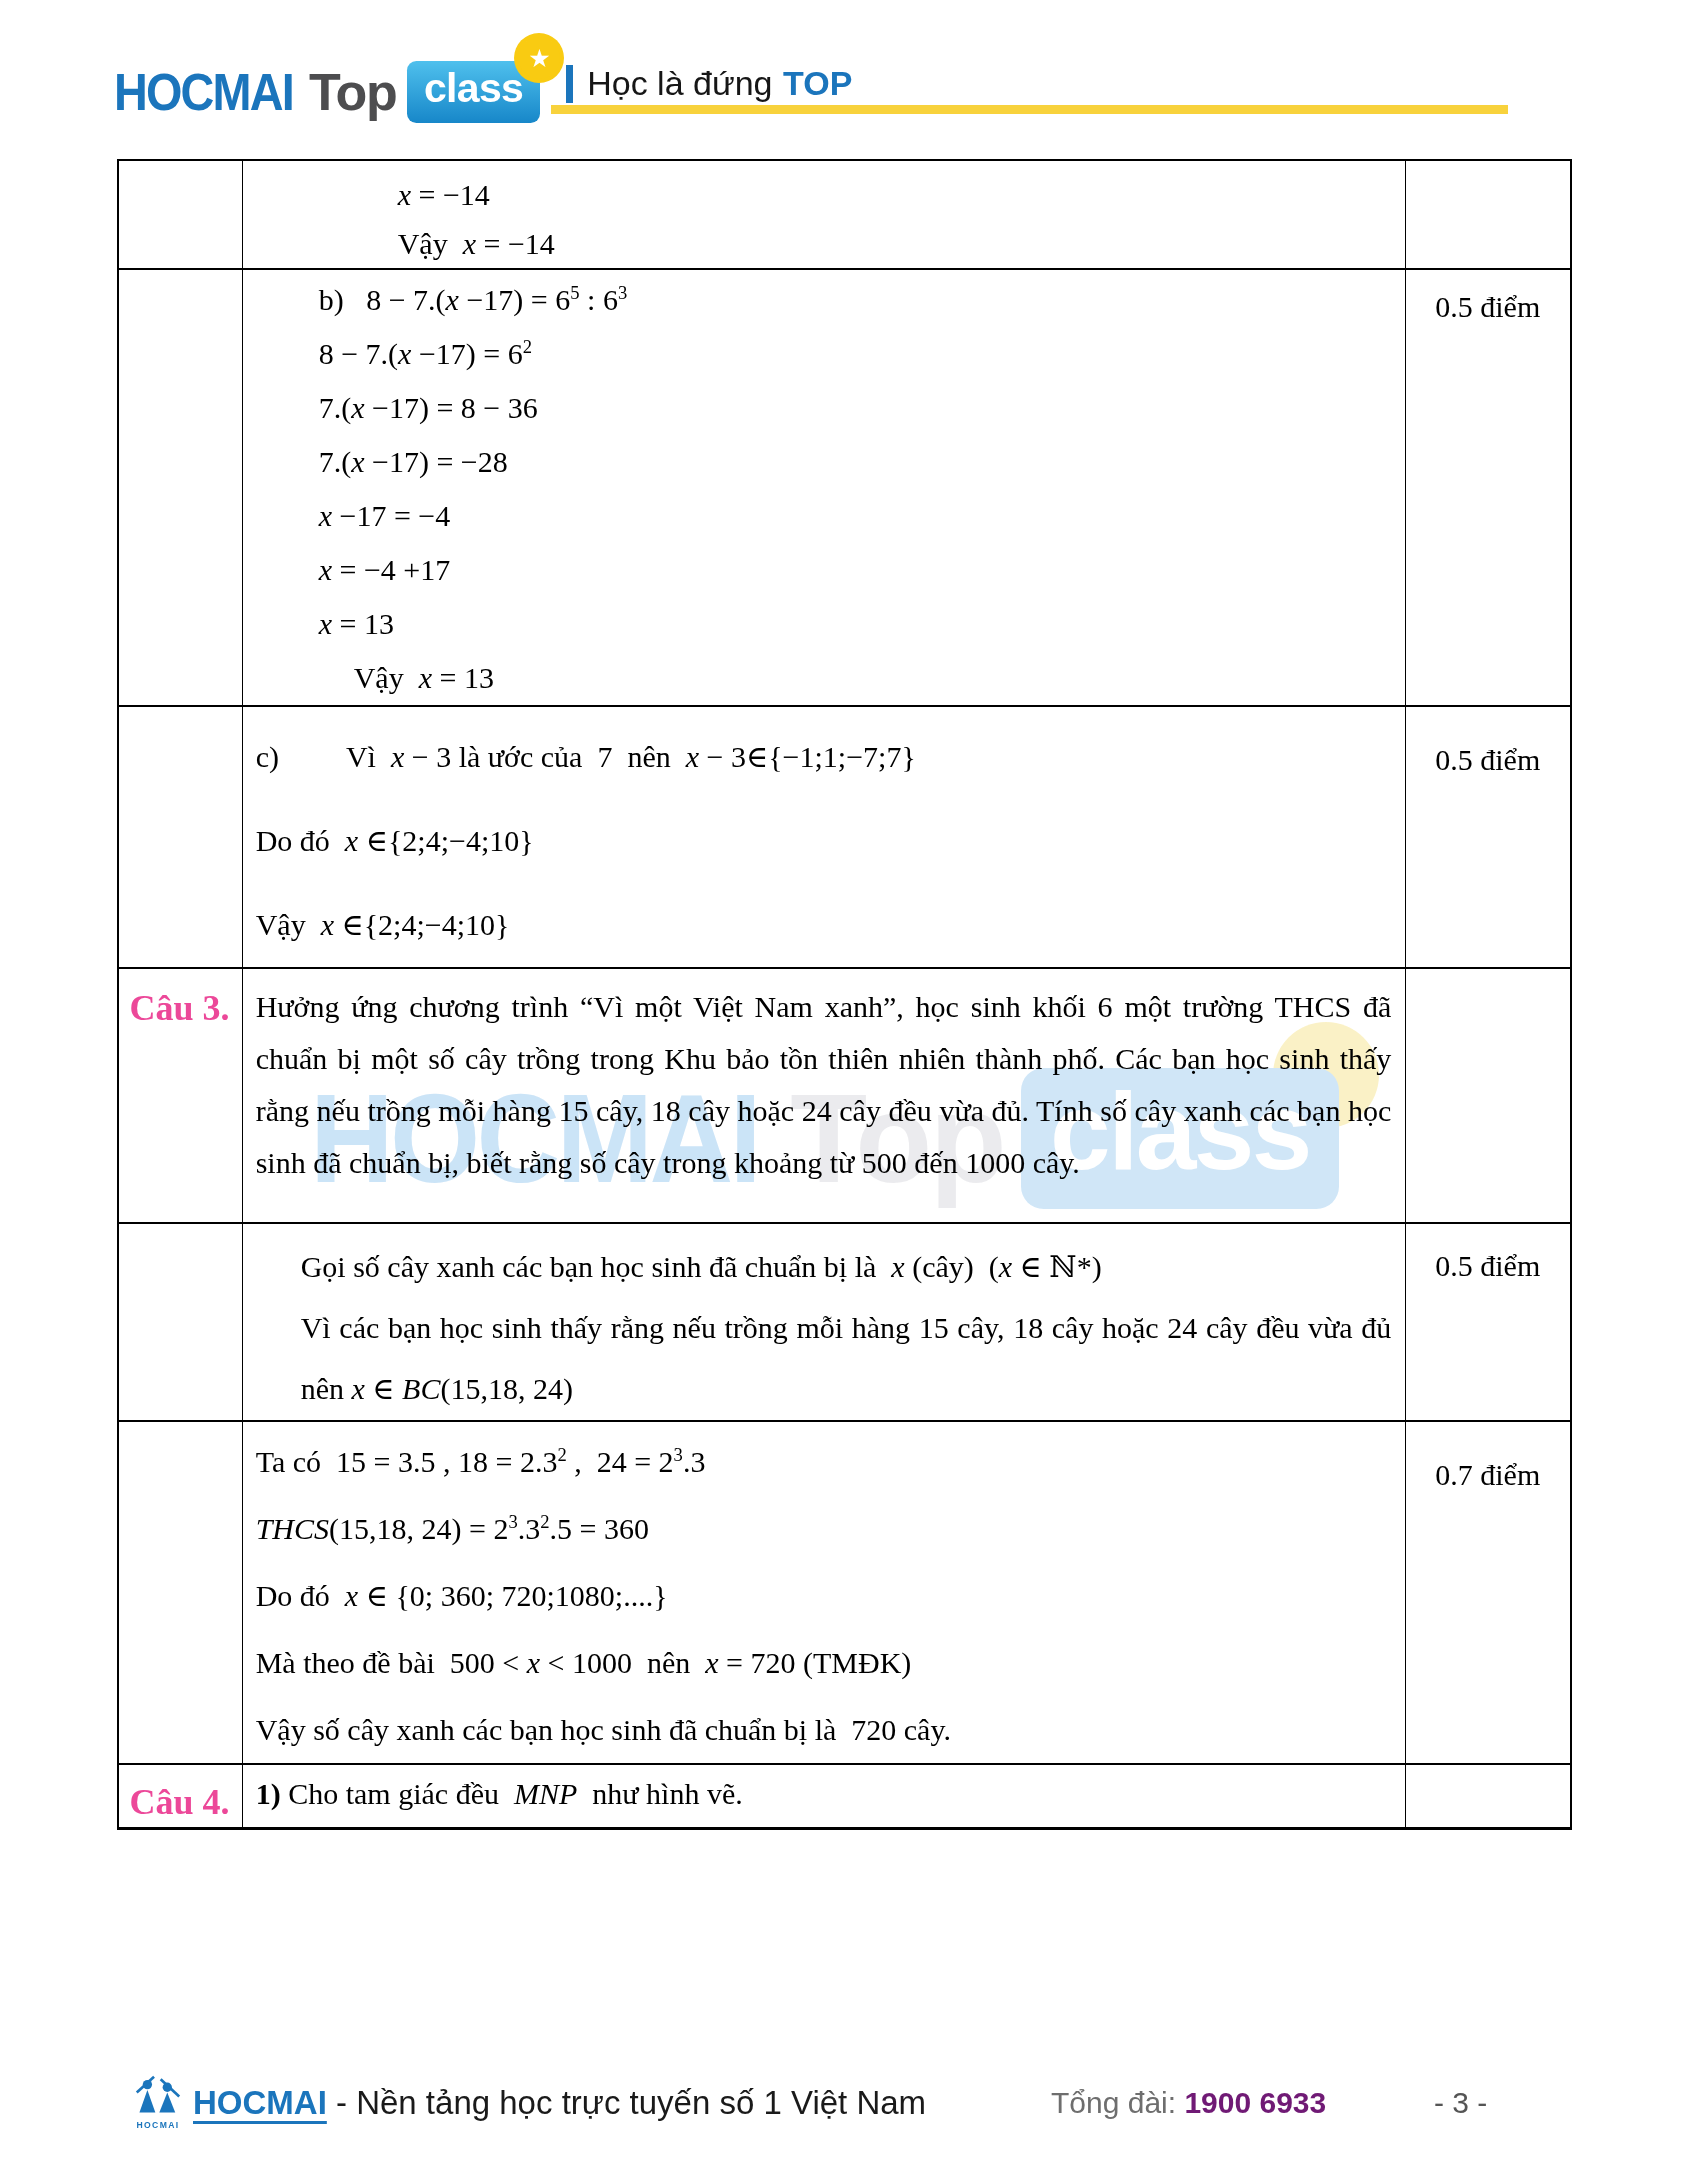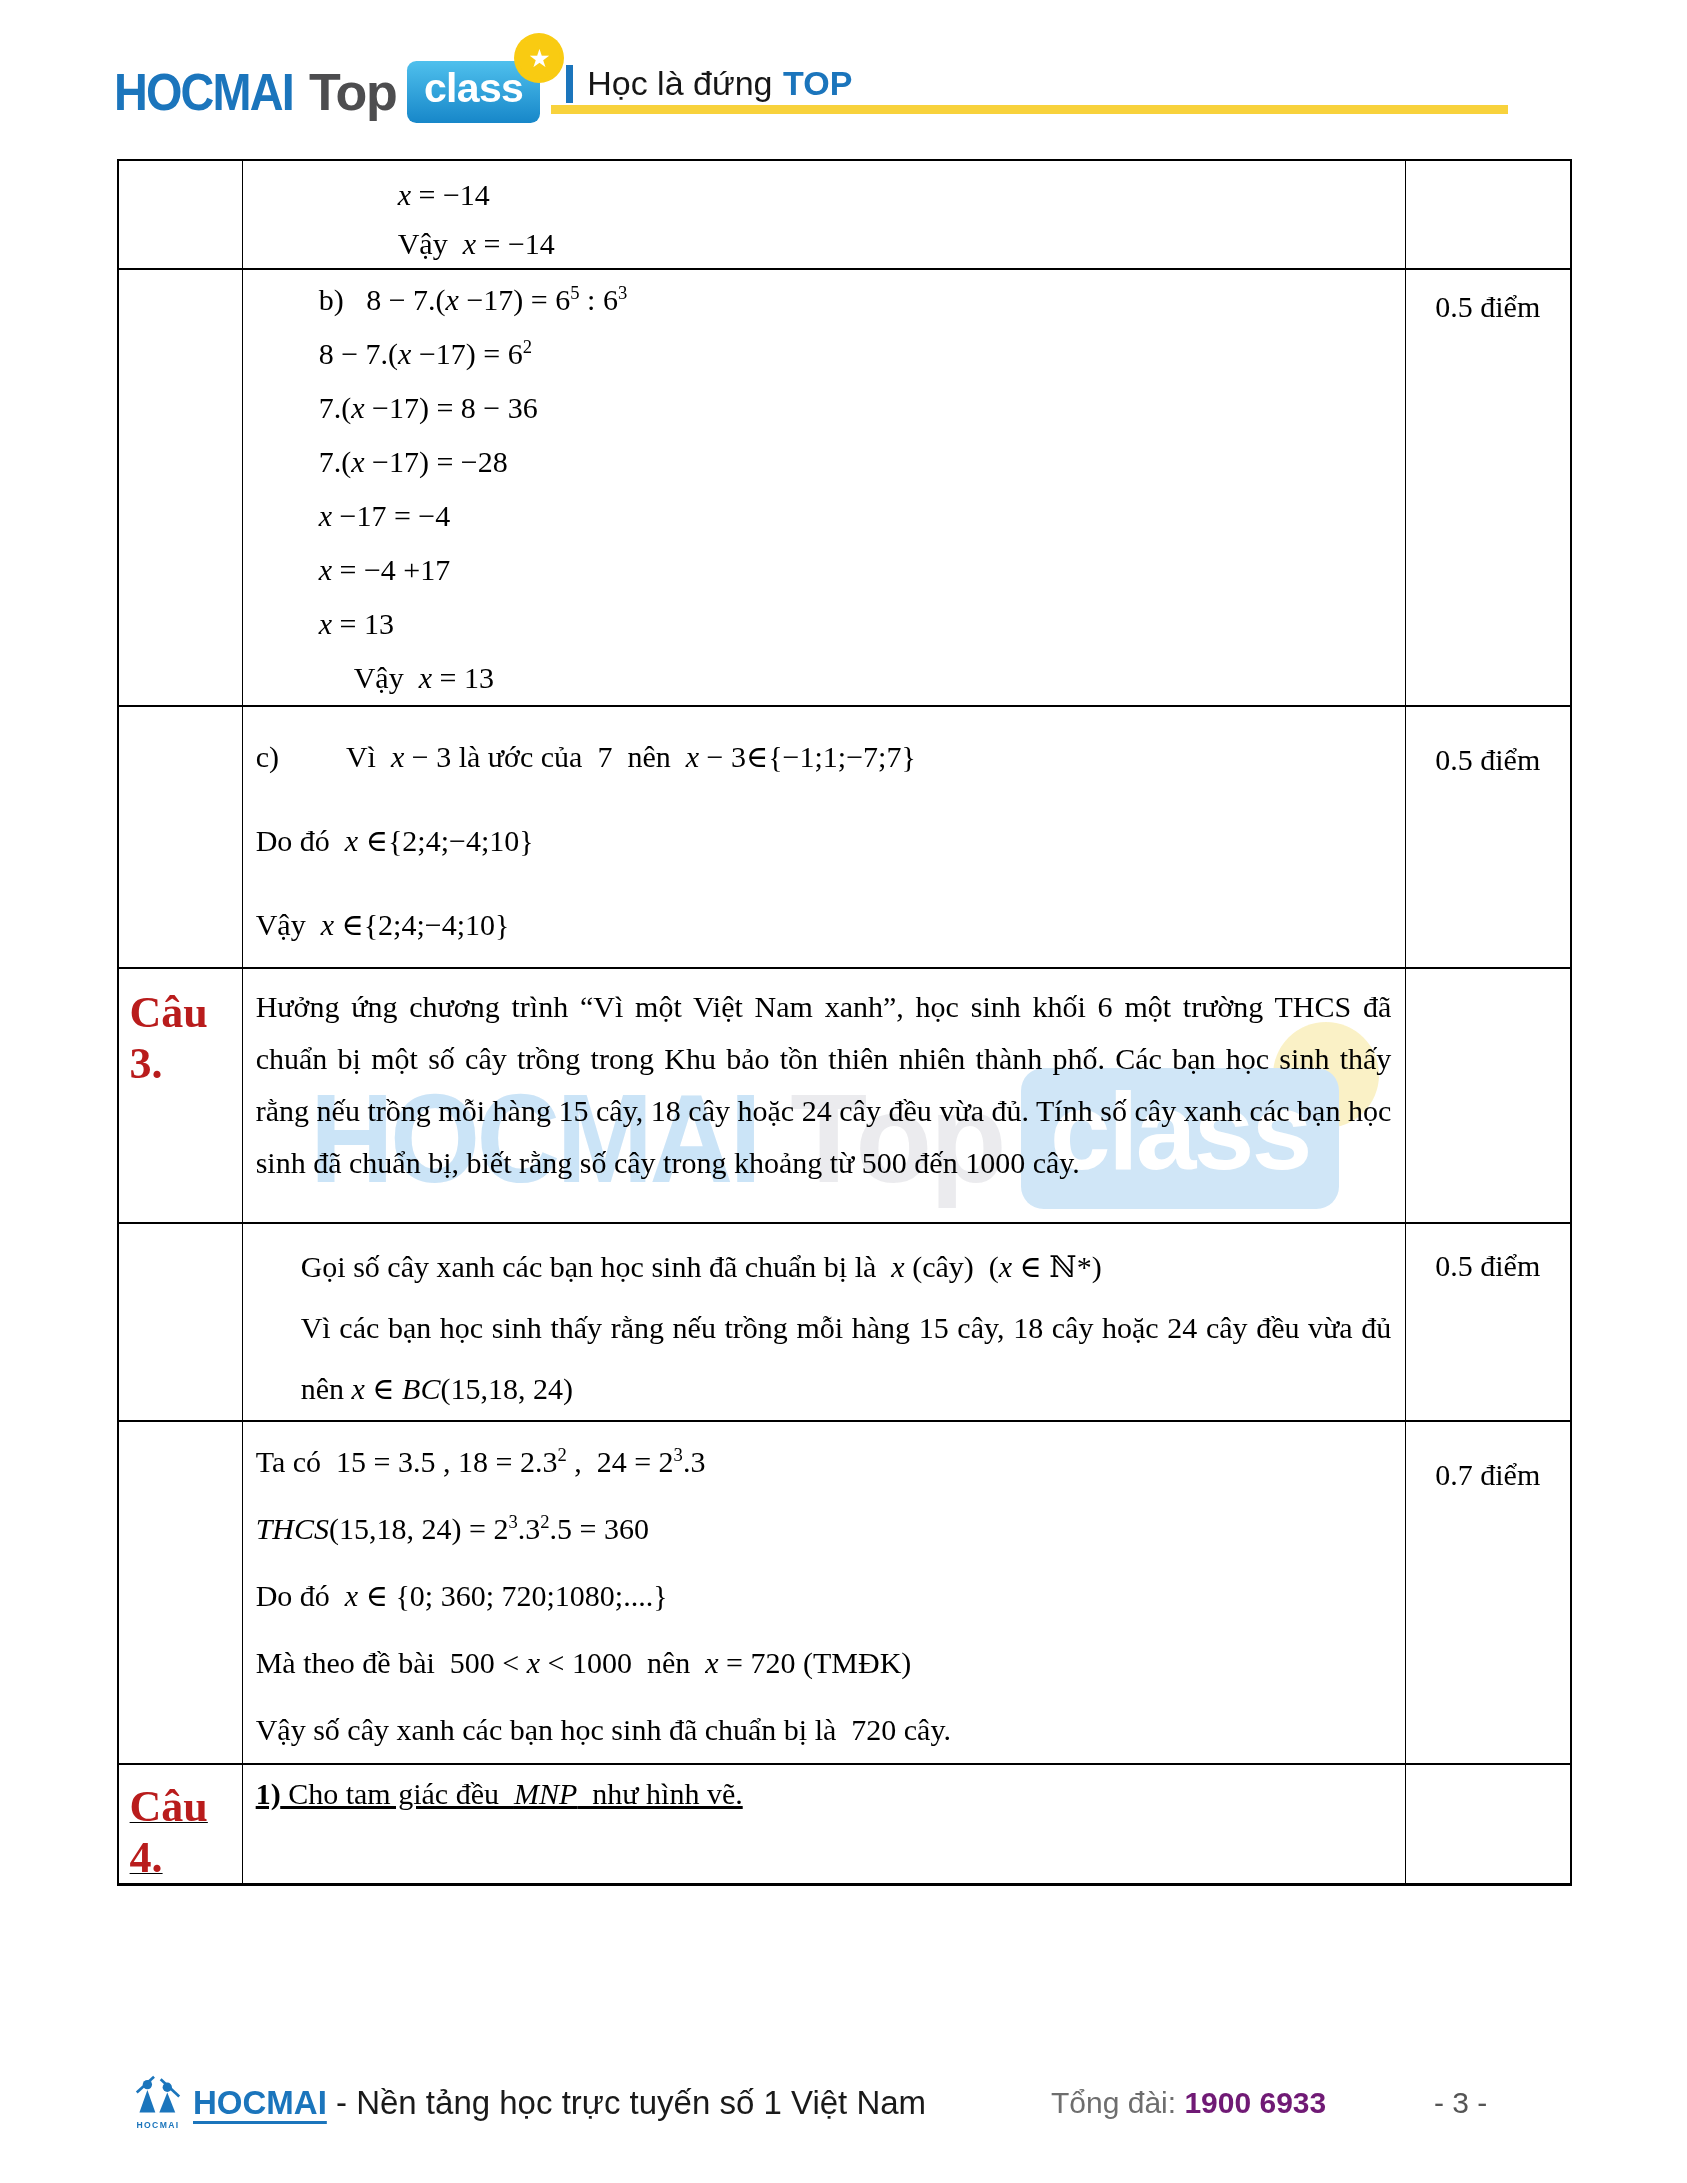--- a/index.html
+++ b/index.html
@@ -50,26 +50,26 @@
   .wm-badge{position:absolute;right:-40px;top:-46px;width:106px;height:106px;background:#FAF0C0;border-radius:50%;z-index:-1;}
 
   
   .table-wrap{position:absolute;left:117px;top:159px;z-index:1;}
   table.answers{border-collapse:collapse;table-layout:fixed;background:transparent;padding-left:42px;}
   table.answers td{border:2px solid #000;border-left-width:1.3px;border-right-width:1.3px;
     vertical-align:top;background:transparent;}
   table.answers tr td:first-child{border-left-width:2px;}
   table.answers tr td:last-child{border-right-width:2px;}
   table.answers tr:first-child td{border-top-width:2px;}
-  table.answers tr:last-child td{border-bottom-width:3.3px;text-decoration:underline;}
+  table.answers tr:last-child td{border-bottom-width:3.3px;}
   col.c-label{width:124px;}
   col.c-content{width:1163px;}
   col.c-points{width:166px;}
   td.cell-label{padding:18.5px 4px 0 10.6px;}
-  .q-label{color:#b91c1c;font-weight:bold;font-size:44px;font-family:"Liberation Serif","DejaVu Serif",serif;}
+  .q-label{color:#ec4899;font-weight:bold;font-size:36px;font-family:"Liberation Serif","DejaVu Serif",serif;}
   td.cell-content{padding:0 13.2px 0 13.2px;font-size:30px;}
   td.cell-points{font-size:30px;padding:20px 4px 0 4px;text-align:center;}
   .line{white-space:pre-wrap;}
   .para{white-space:normal;text-align:justify;}
   .ind0{padding-left:0;}
   .ind1{padding-left:63px;}
   .ind2{padding-left:98px;}
   .ind3{padding-left:142px;}
   tr.r1{height:96px;} .r1 .line{line-height:49px;} .r1 .cell-content{padding-top:9.3px;}
   tr.r2{height:435px;} .r2 .line{line-height:54px;} .r2 .cell-content{padding-top:2.6px;}

